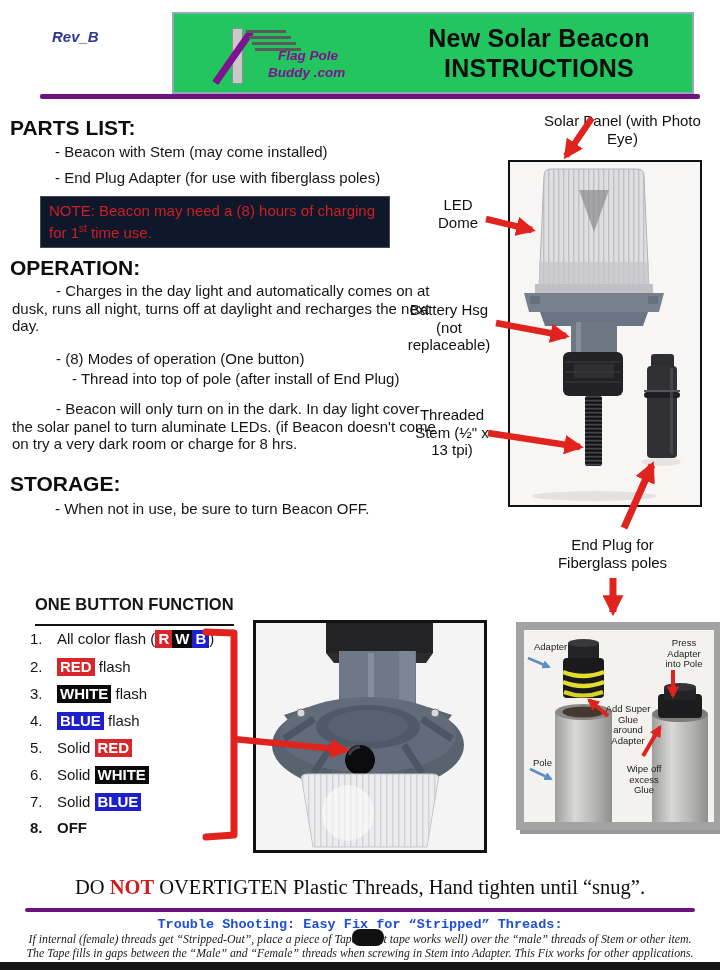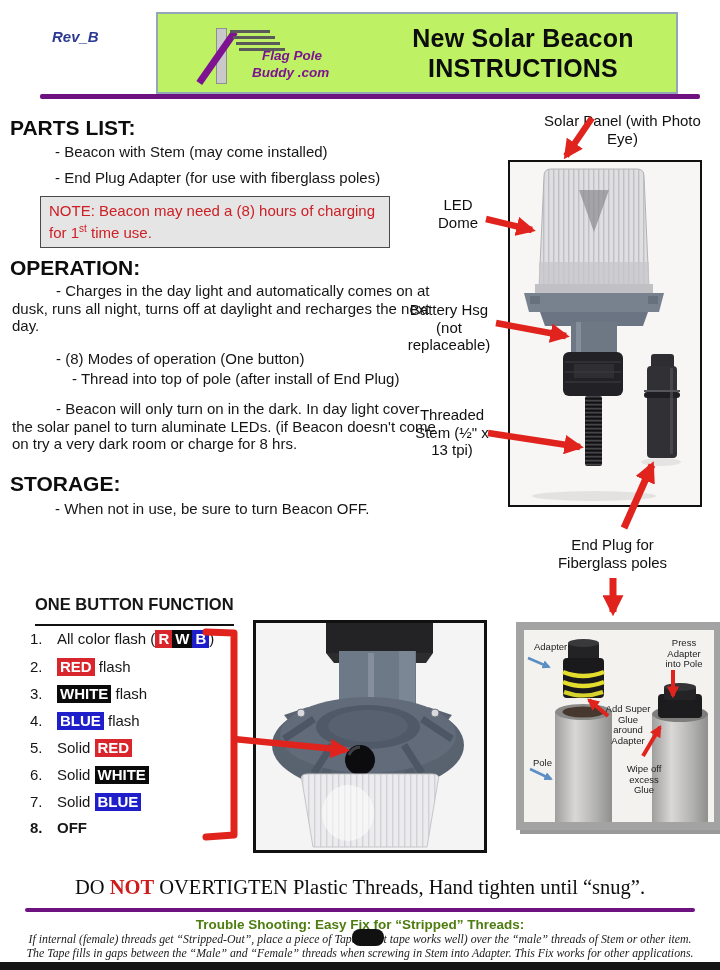--- a/index.html
+++ b/index.html
@@ -4,50 +4,50 @@
 <style>
   html,body{margin:0;padding:0;background:#e9e9e9;}
   .page{
     position:relative;width:720px;height:970px;background:#ffffff;
     font-family:"Liberation Sans","DejaVu Sans",sans-serif;color:#161616;
     overflow:hidden;margin:0 auto;
   }
   .abs{position:absolute;}
   
   .rev{font-size:15px;font-weight:bold;font-style:italic;color:#2b3990;}
-  .header-box{left:156px;top:12px;width:518px;height:78px;border:2px solid #93a7b8;background:#bef264;}
+  .header-box{left:172px;top:12px;width:518px;height:78px;border:2px solid #93a7b8;background:#22c55e;}
   .logo-bar{left:38px;top:14px;width:9px;height:54px;background:#c9c9c9;border:1px solid #8f8f8f;}
   .logo-stripe{left:8px;top:40px;width:62px;height:7px;background:#7d1390;transform:rotate(-55deg);transform-origin:center;}
   .flagline{position:absolute;height:3px;background:#5a5a5a;}
   .logo-text{font-size:13.5px;font-weight:bold;font-style:italic;color:#7d1390;line-height:16px;text-align:left;}
   .title{font-size:25px;font-weight:bold;line-height:30px;text-align:center;color:#0d0d0d;letter-spacing:.2px;}
   .rule{background:#6e1280;height:5px;border-radius:2px;}
   
   .h1{font-size:21px;font-weight:bold;color:#0d0d0d;}
   .body-line{font-size:15px;line-height:18px;}
-  .note-box{border:1.5px solid #4a4a4a;background:#e5e5e5;color:#cc2026;font-size:15px;line-height:18px;padding:5px 8px;}
+  .note-box{border:1.5px solid #4a4a4a;background:#0f172a;color:#cc2026;font-size:15px;line-height:18px;padding:5px 8px;}
   .note-box sup{font-size:10px;}
   .op-p{margin:0;font-size:15px;line-height:17.5px;text-indent:44px;width:428px;}
   .obf-h{font-size:16.5px;font-weight:bold;border-bottom:2.5px solid #111;padding-bottom:10px;}
   .ob-row{position:absolute;left:30px;font-size:15px;line-height:20px;white-space:nowrap;}
   .ob-num{display:inline-block;width:27px;}
   .badge{color:#fff;font-weight:bold;padding:0 3px;display:inline-block;line-height:18px;}
   .bold{font-weight:bold;}
   
   .lbl{font-size:15px;line-height:17.5px;text-align:center;color:#111;}
   
   .photo1{left:508px;top:160px;width:190px;height:343px;border:2.5px solid #111;background:#f7f6f4;}
   .photo-mid{left:253px;top:620px;width:228px;height:227px;border:3px solid #111;background:#f6f6f6;}
   .photo2{left:516px;top:622px;width:190px;height:192px;border:8px solid #a3a3a3;background:#f5f4f1;box-shadow:4px 4px 0 rgba(0,0,0,.40);}
   .tiny{position:absolute;font-size:9.5px;line-height:10.5px;color:#222;text-align:center;}
   .tiny-left{text-align:left;}
   
   .warn{width:720px;text-align:center;font-family:"Liberation Serif","DejaVu Serif",serif;font-size:20.5px;color:#0d0d0d;}
   .warn .not{color:#cf1b1b;font-weight:bold;}
-  .trouble-h{width:720px;text-align:center;font-family:Liberation Sans, sans-serif;font-weight:bold;font-size:13.5px;color:#4d7c0f;}
+  .trouble-h{width:720px;text-align:center;font-family:Liberation Mono, monospace;font-weight:bold;font-size:13.5px;color:#1d4ed8;}
   .trouble-l{width:720px;text-align:center;font-family:"Liberation Serif","DejaVu Serif",serif;font-style:italic;font-size:11.8px;line-height:14px;color:#1a1a1a;}
   .blob{background:#111;border-radius:8px;}
   .bottom-bar{background:#151515;}
   .overlay{pointer-events:none;z-index:60;}
 </style>
 </head>
 <body>
 
 <div class="page">
 

